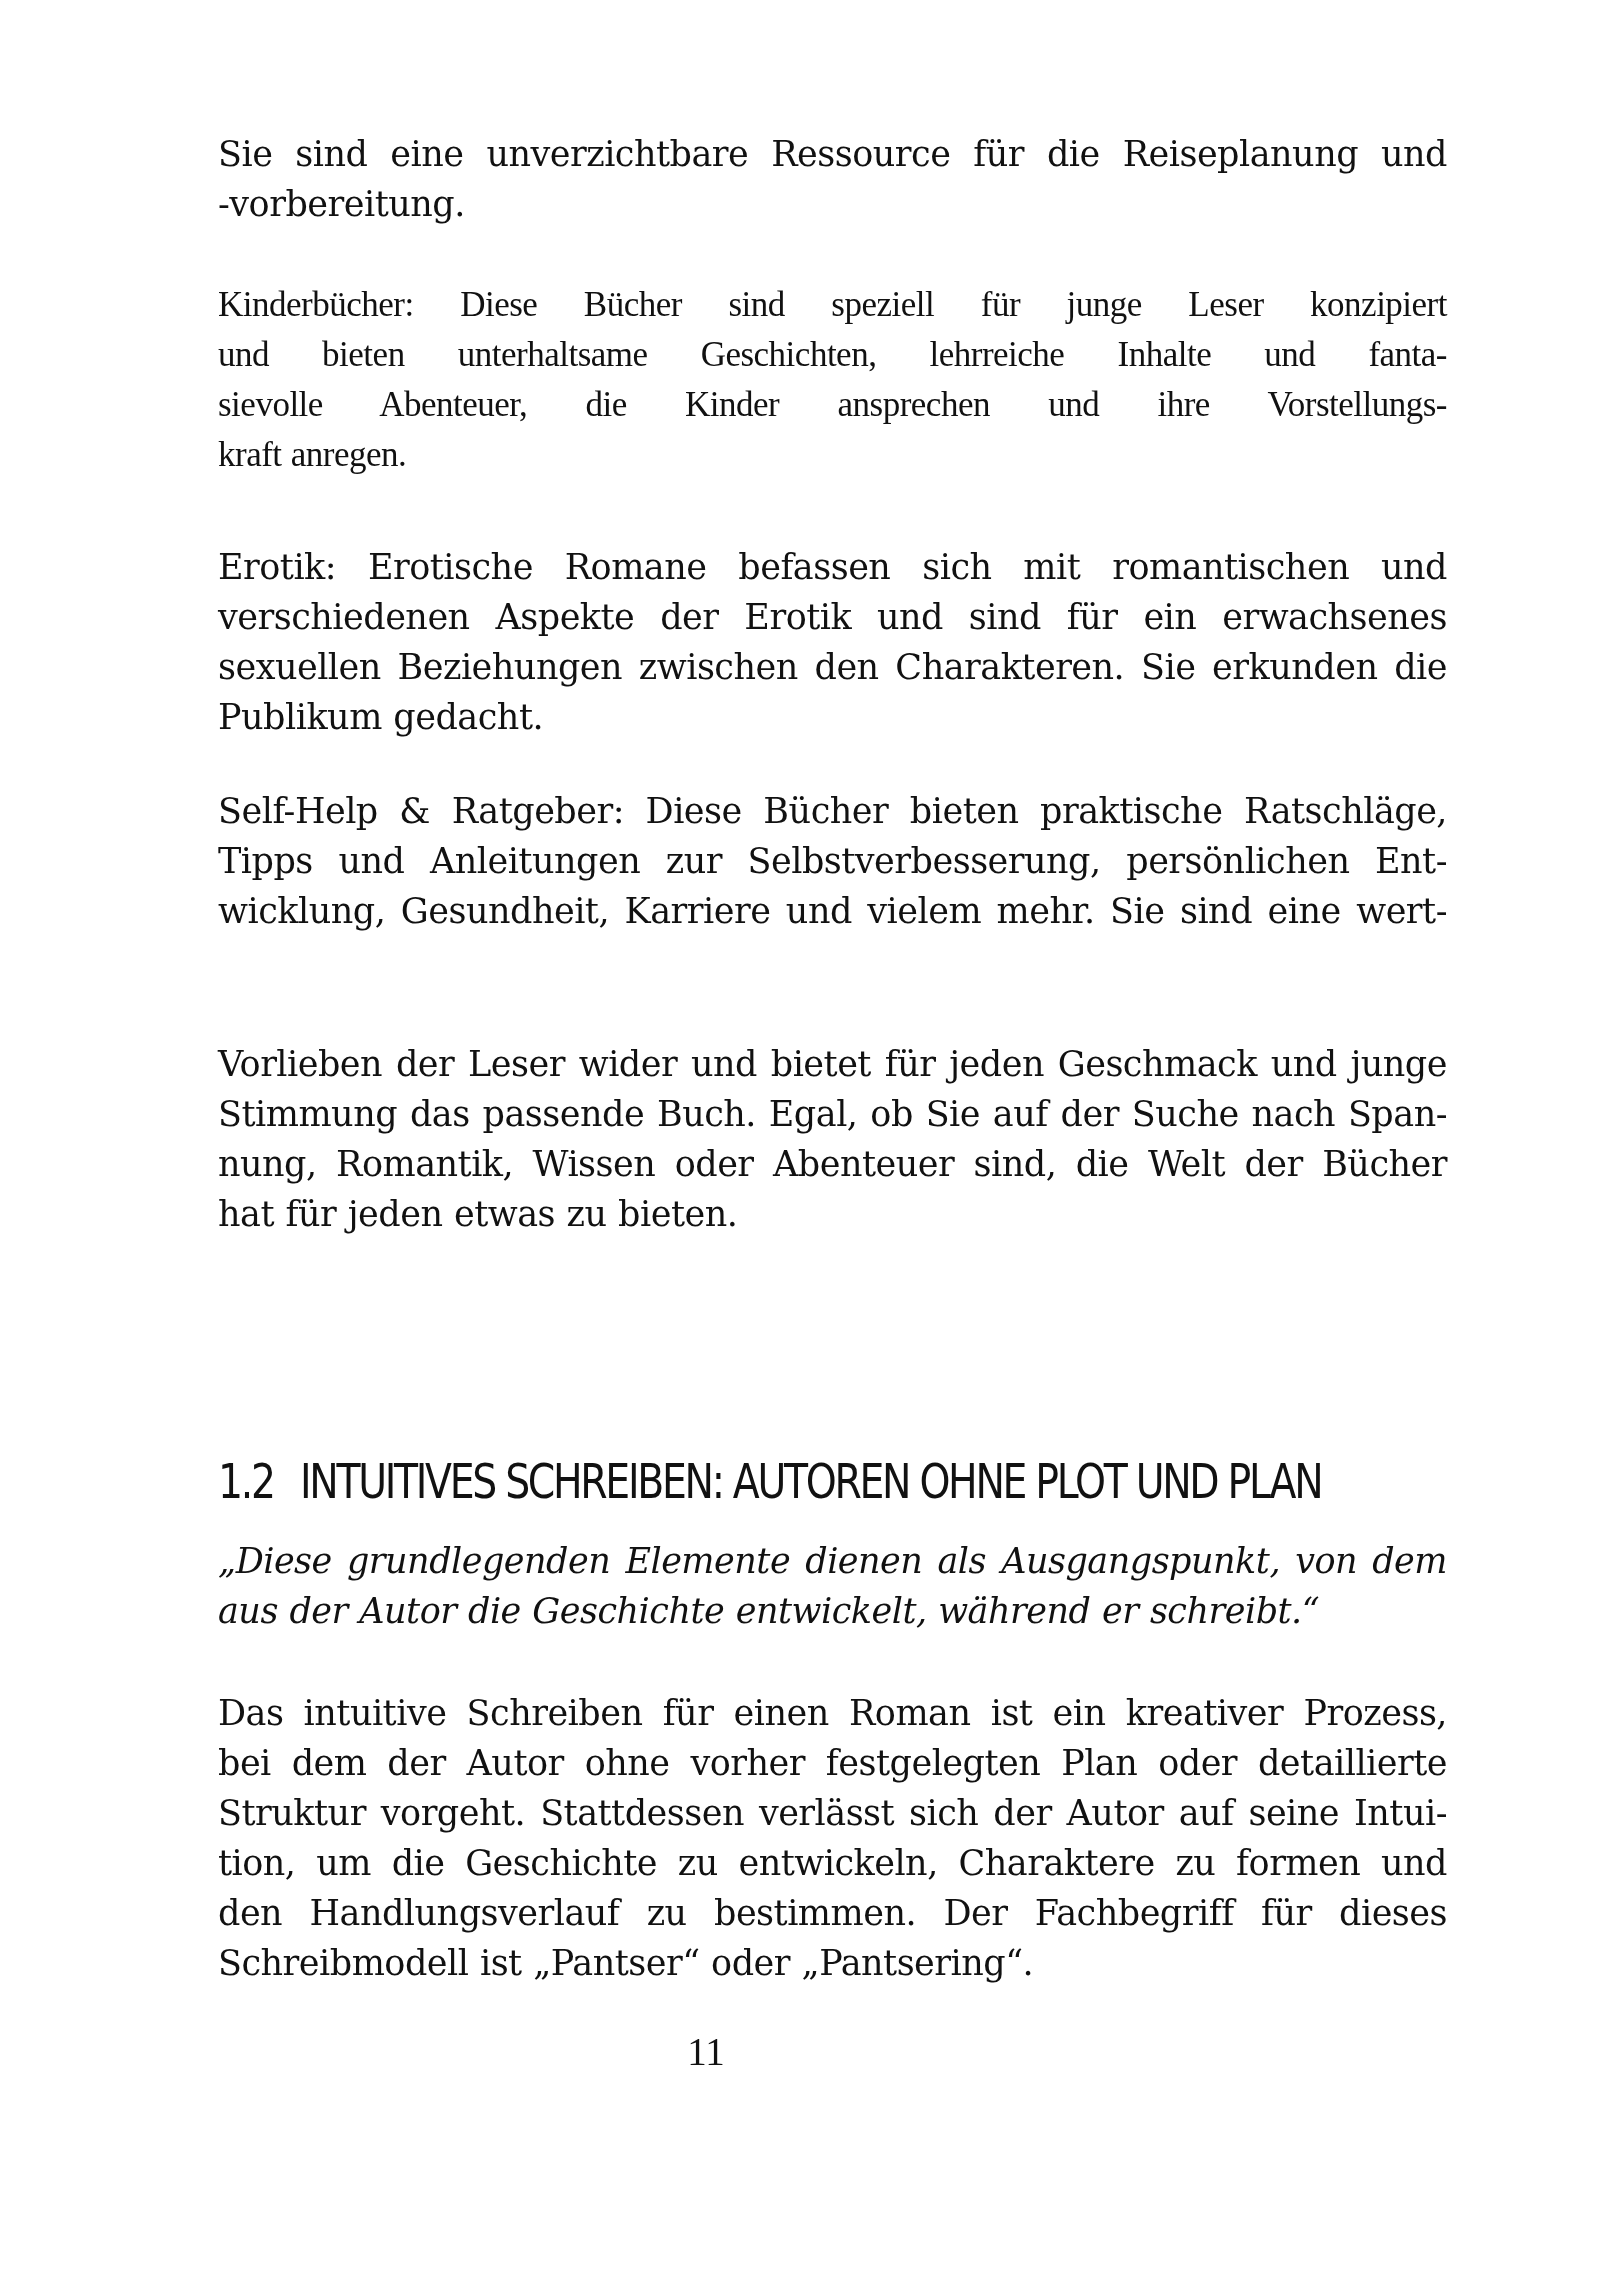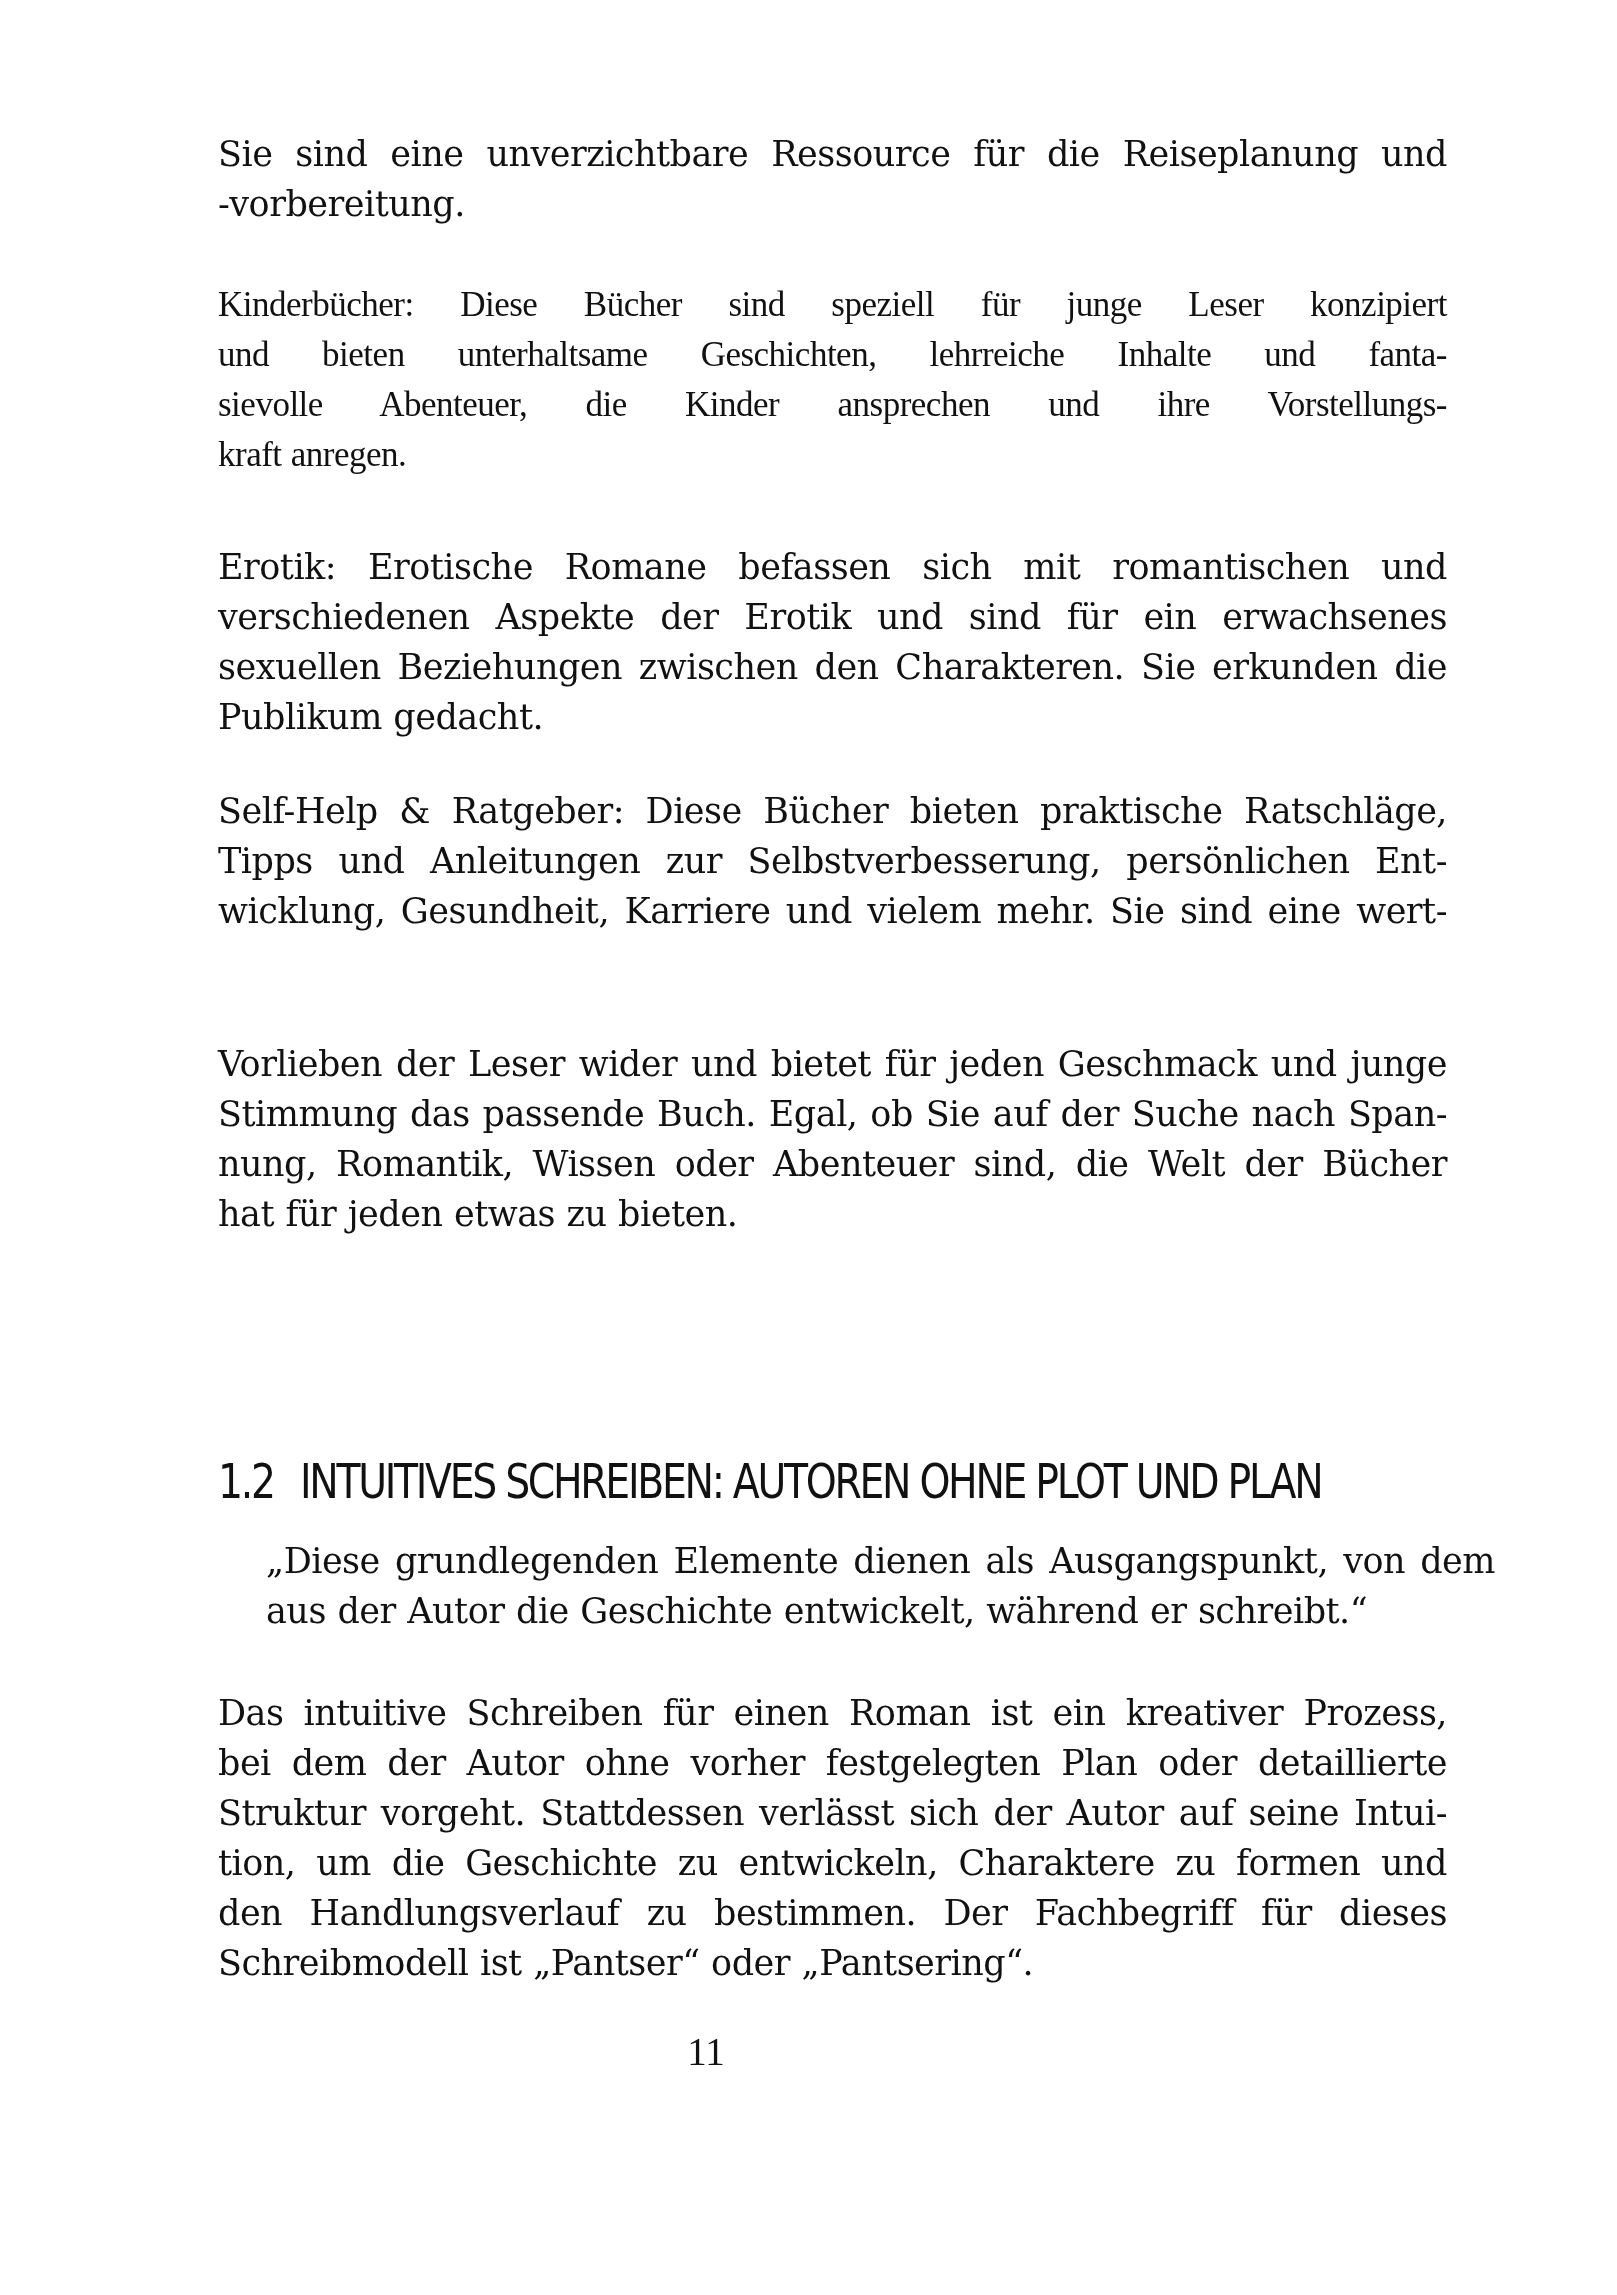--- a/index.html
+++ b/index.html
@@ -55,21 +55,21 @@
     transform: scaleX(0.82);
     transform-origin: left center;
     white-space: nowrap;
     margin: 0;
   }
   .heading .num {
     display: inline-block;
     margin-right: 32px;
   }
   .quote {
-    margin-left: 48px;
+    font-style: italic;
   }
   .page-number {
     position: absolute;
     left: 0;
     width: 1412px;
     top: 2029px;
     text-align: center;
     font-family: "Liberation Serif", "DejaVu Serif", serif;
     font-size: 39px;
     line-height: 46px;

